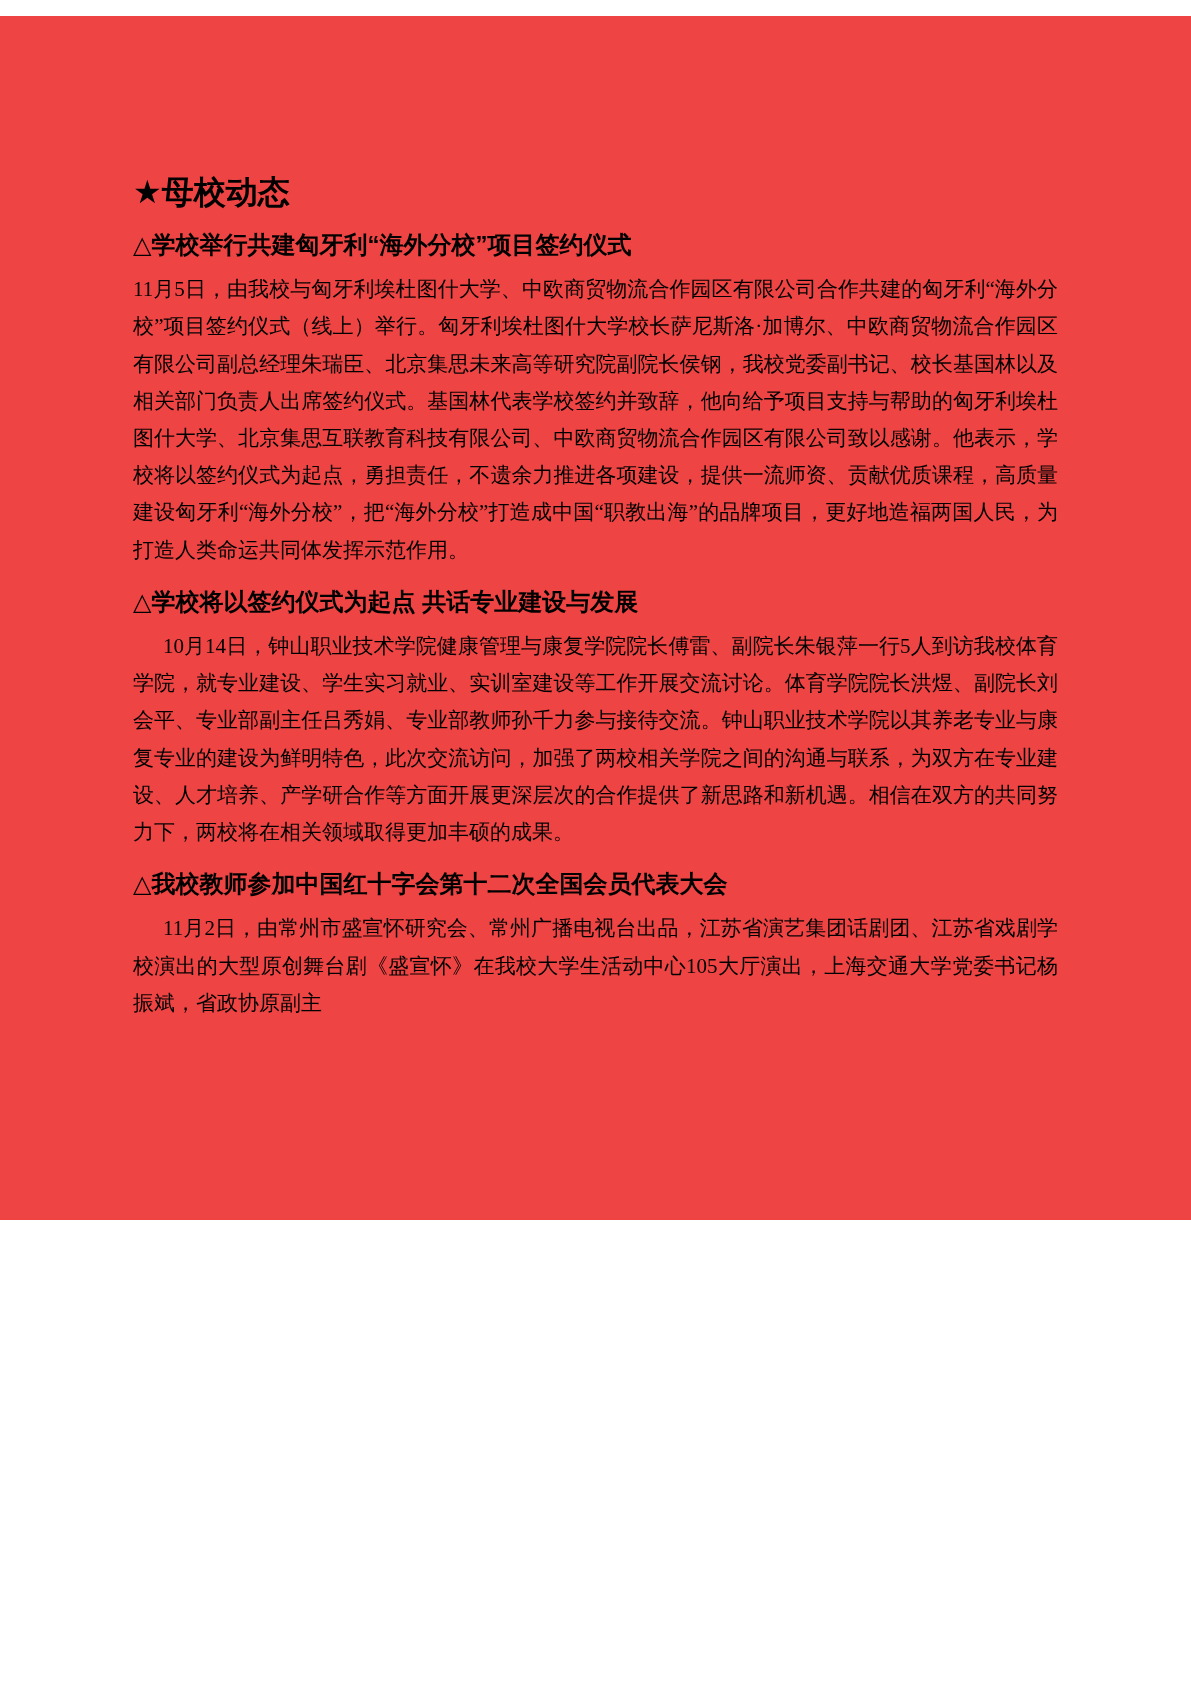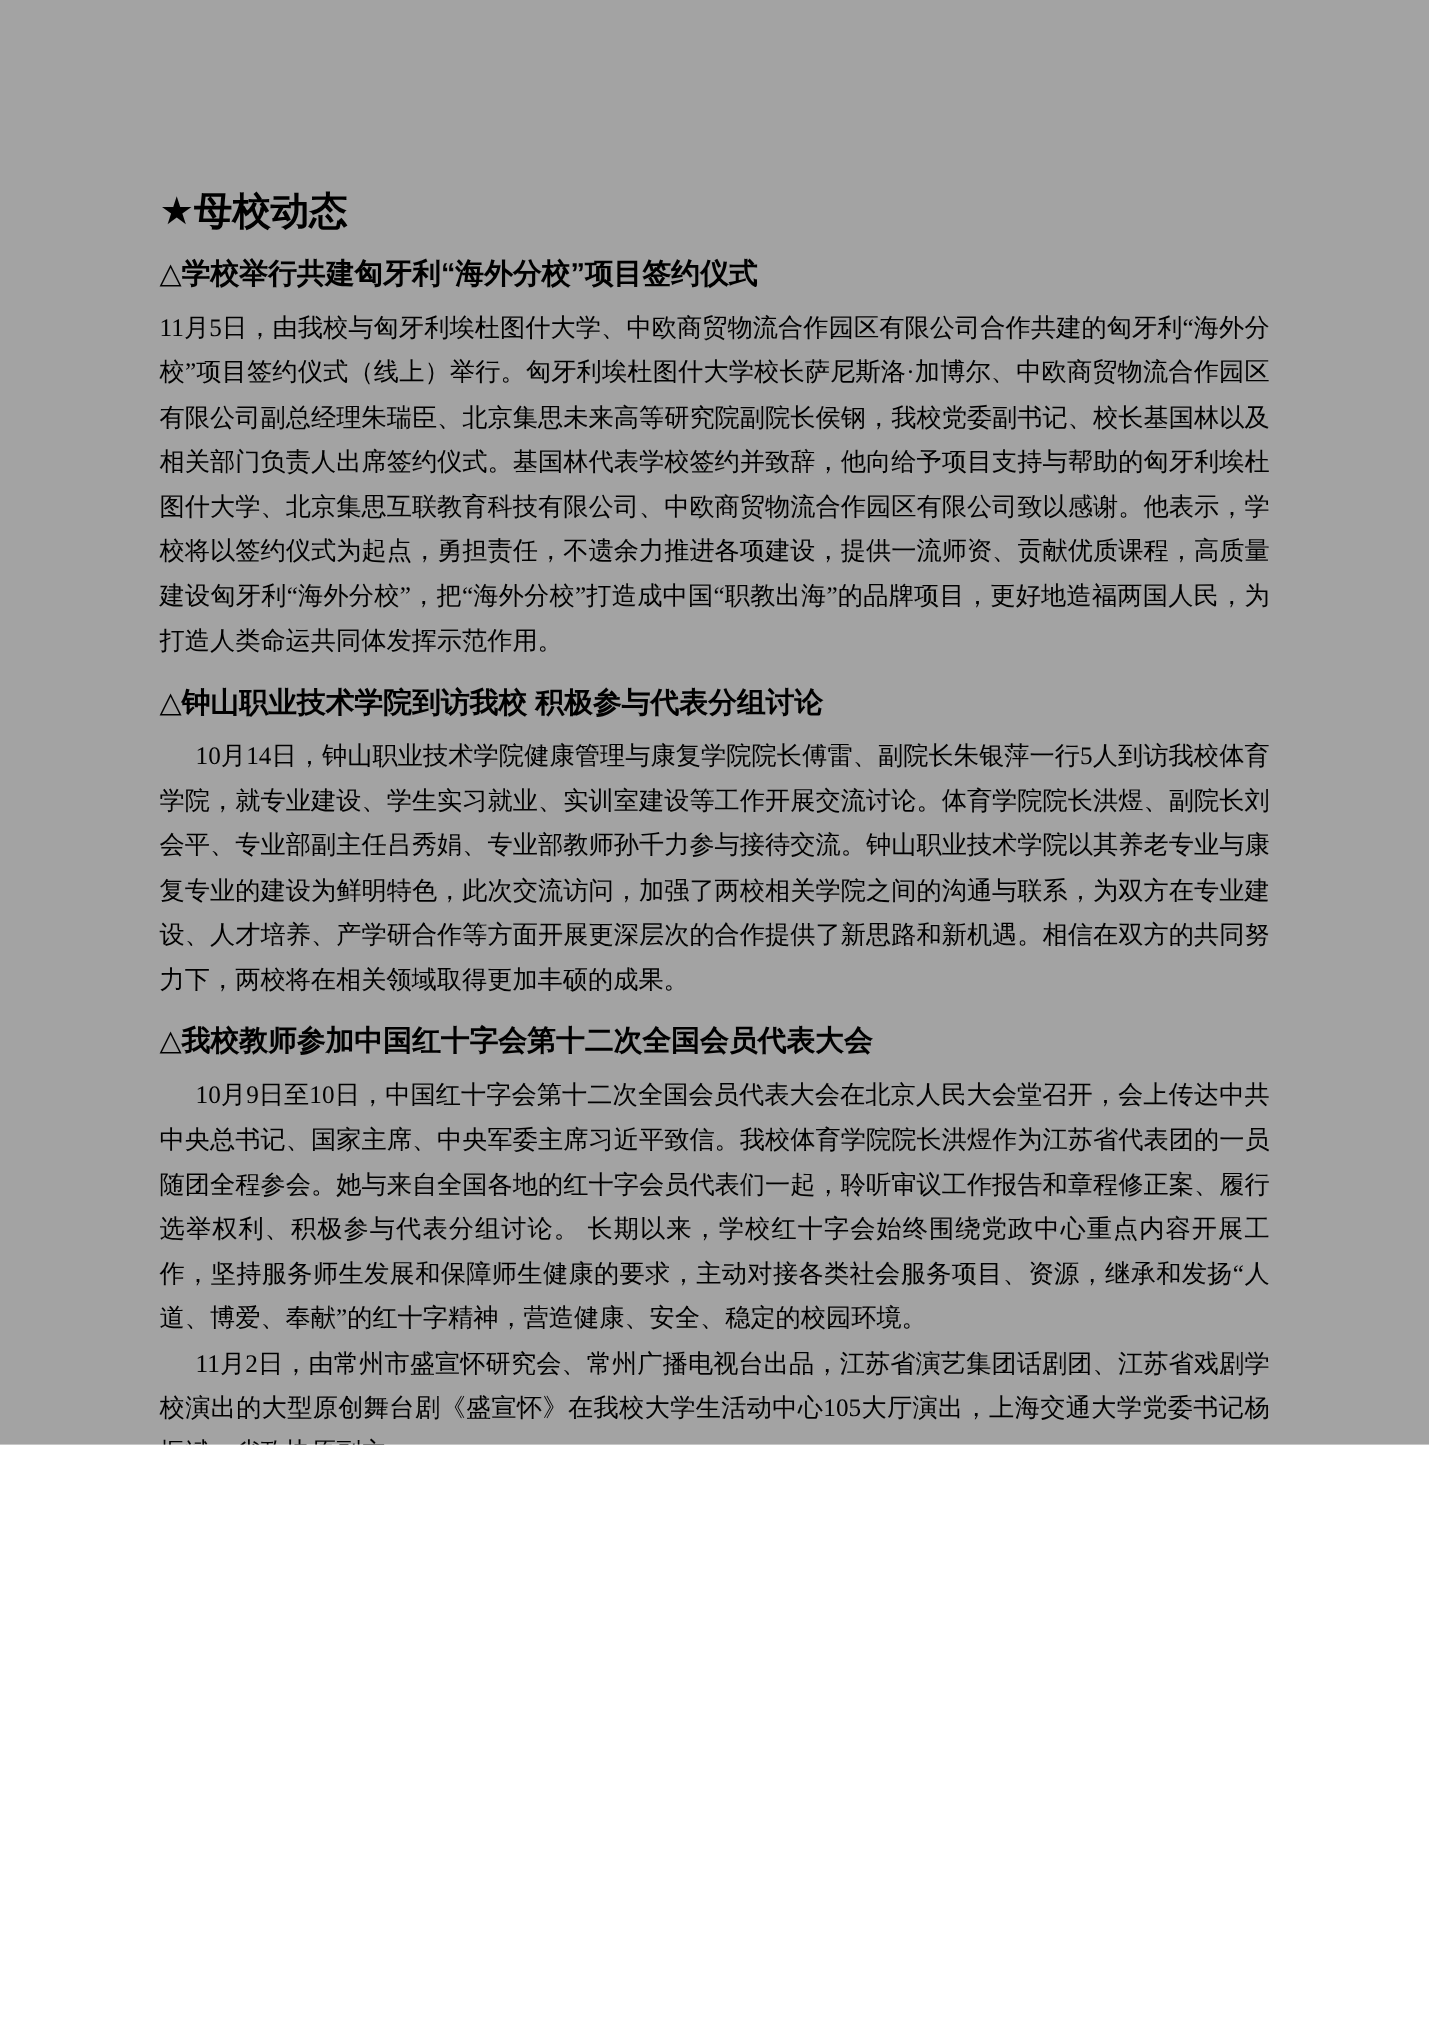--- a/index.html
+++ b/index.html
@@ -5,23 +5,23 @@
   html, body {
     margin: 0;
     padding: 0;
     background: #ffffff;
   }
   .page {
     position: relative;
     width: 1191px;
     height: 1204px;
     box-sizing: border-box;
-    margin: 0 auto;
+    margin: 16px auto;
     padding: 156px 133px 60px 133px;
-    background: #a3a3a3;
+    background: #ef4444;
     color: #000000;
     overflow: hidden;
   }
   .doc-title {
     font-family: "Liberation Sans", "DejaVu Sans", sans-serif;
     font-weight: 900;
     font-size: 32px;
     line-height: 1.25;
     margin: 0 0 14px 0;
     color: #000000;
@@ -55,26 +55,25 @@
 <div class="page" style="color: rgb(0, 0, 0);">
 
   <h1 class="doc-title">★母校动态</h1>
 
   <section>
     <h2 class="section-heading">△学校举行共建匈牙利“海外分校”项目签约仪式</h2>
     <p class="section-body">11月5日，由我校与匈牙利埃杜图什大学、中欧商贸物流合作园区有限公司合作共建的匈牙利“海外分校”项目签约仪式（线上）举行。匈牙利埃杜图什大学校长萨尼斯洛·加博尔、中欧商贸物流合作园区有限公司副总经理朱瑞臣、北京集思未来高等研究院副院长侯钢，我校党委副书记、校长基国林以及相关部门负责人出席签约仪式。基国林代表学校签约并致辞，他向给予项目支持与帮助的匈牙利埃杜图什大学、北京集思互联教育科技有限公司、中欧商贸物流合作园区有限公司致以感谢。他表示，学校将以签约仪式为起点，勇担责任，不遗余力推进各项建设，提供一流师资、贡献优质课程，高质量建设匈牙利“海外分校”，把“海外分校”打造成中国“职教出海”的品牌项目，更好地造福两国人民，为打造人类命运共同体发挥示范作用。</p>
   </section>
 
   <section>
-    <h2 class="section-heading">△钟山职业技术学院到访我校 积极参与代表分组讨论</h2>
+    <h2 class="section-heading">△学校将以签约仪式为起点 共话专业建设与发展</h2>
     <p class="section-body indented">10月14日，钟山职业技术学院健康管理与康复学院院长傅雷、副院长朱银萍一行5人到访我校体育学院，就专业建设、学生实习就业、实训室建设等工作开展交流讨论。体育学院院长洪煜、副院长刘会平、专业部副主任吕秀娟、专业部教师孙千力参与接待交流。钟山职业技术学院以其养老专业与康复专业的建设为鲜明特色，此次交流访问，加强了两校相关学院之间的沟通与联系，为双方在专业建设、人才培养、产学研合作等方面开展更深层次的合作提供了新思路和新机遇。相信在双方的共同努力下，两校将在相关领域取得更加丰硕的成果。</p>
   </section>
 
   <section>
     <h2 class="section-heading">△我校教师参加中国红十字会第十二次全国会员代表大会</h2>
-    <p class="section-body indented">10月9日至10日，中国红十字会第十二次全国会员代表大会在北京人民大会堂召开，会上传达中共中央总书记、国家主席、中央军委主席习近平致信。我校体育学院院长洪煜作为江苏省代表团的一员随团全程参会。她与来自全国各地的红十字会员代表们一起，聆听审议工作报告和章程修正案、履行选举权利、积极参与代表分组讨论。 长期以来，学校红十字会始终围绕党政中心重点内容开展工作，坚持服务师生发展和保障师生健康的要求，主动对接各类社会服务项目、资源，继承和发扬“人道、博爱、奉献”的红十字精神，营造健康、安全、稳定的校园环境。</p>
   </section>
 
   <section>
     <p class="section-body indented">11月2日，由常州市盛宣怀研究会、常州广播电视台出品，江苏省演艺集团话剧团、江苏省戏剧学校演出的大型原创舞台剧《盛宣怀》在我校大学生活动中心105大厅演出，上海交通大学党委书记杨振斌，省政协原副主</p>
   </section>
 
 </div>
 
 </body></html>

